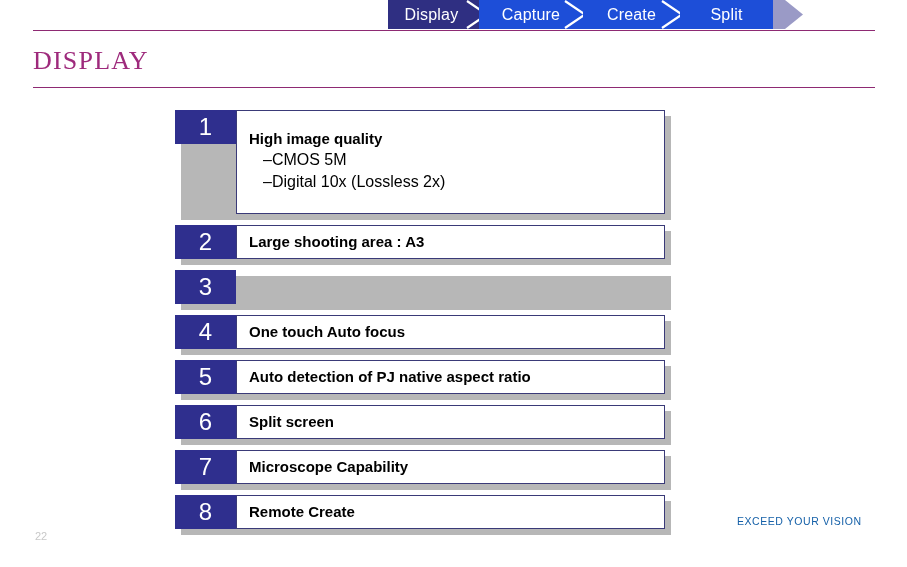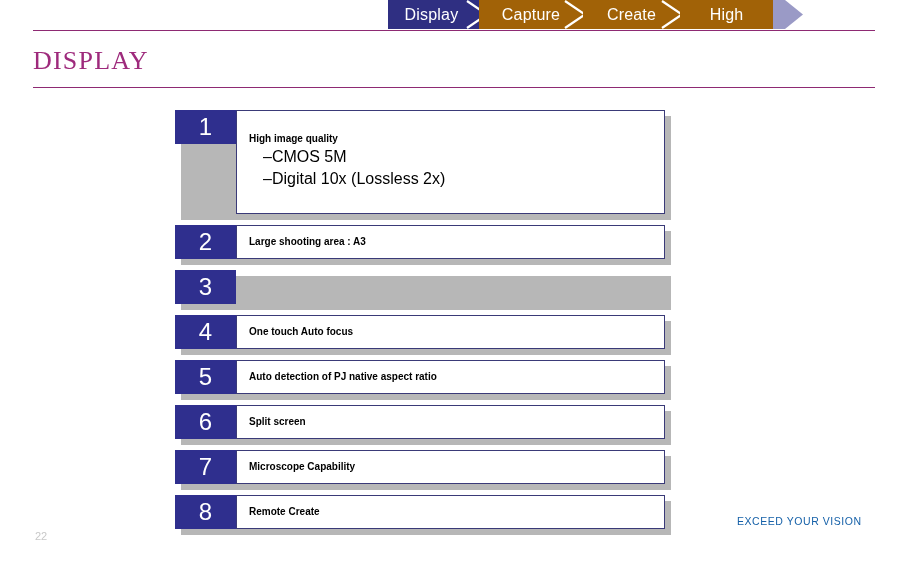--- a/index.html
+++ b/index.html
@@ -36,21 +36,21 @@
     letter-spacing: 0.2px;
     height: 29px;
     box-sizing: border-box;
   }
   .crumb-active {
     background: #2f2f82;
     width: 91px;
     padding-right: 4px;
   }
   .crumb-inactive {
-    background: #a16207;
+    background: #1d4ed8;
   }
   .crumb-c2 { width: 104px; }
   .crumb-c3 { width: 97px; }
   .crumb-c4 { width: 93px; }
 
   
   .chev {
     position: absolute;
     top: 0;
     width: 28px;
@@ -138,21 +138,21 @@
     flex: 1 1 auto;
     background: #ffffff;
     border: 1.5px solid #3a3a78;
     box-sizing: border-box;
     padding: 6px 10px 6px 12px;
     display: flex;
     flex-direction: column;
     justify-content: center;
   }
   .panel-title {
-    font-size: 10px;
+    font-size: 15px;
     font-weight: bold;
     color: #000000;
     line-height: 1.25;
     white-space: nowrap;
   }
   .panel-sub {
     font-size: 16px;
     color: #000000;
     line-height: 1.42;
     padding-left: 14px;
@@ -231,21 +231,21 @@
   <div class="crumb crumb-inactive crumb-c3">
     <span>Create</span>
     <span class="chev" style="right:-8px;">
       <svg width="28" height="29" viewBox="0 0 28 29">
         <path d="M2,1 L22,14.5 L2,28" fill="none" stroke="#ffffff" stroke-width="2.2"></path>
       </svg>
     </span>
   </div>
 
   <div class="crumb crumb-inactive crumb-c4">
-    <span>High</span>
+    <span>Split</span>
   </div>
 
   <div id="crumb-tip" style="position:relative;">
     <svg width="30" height="29" viewBox="0 0 30 29">
       <path d="M0,0 L12,0 L30,14.5 L12,29 L0,29 Z" fill="#9a9ac6"></path>
     </svg>
   </div>
 </div>
 
 <div class="rule" id="rule-top"></div>

